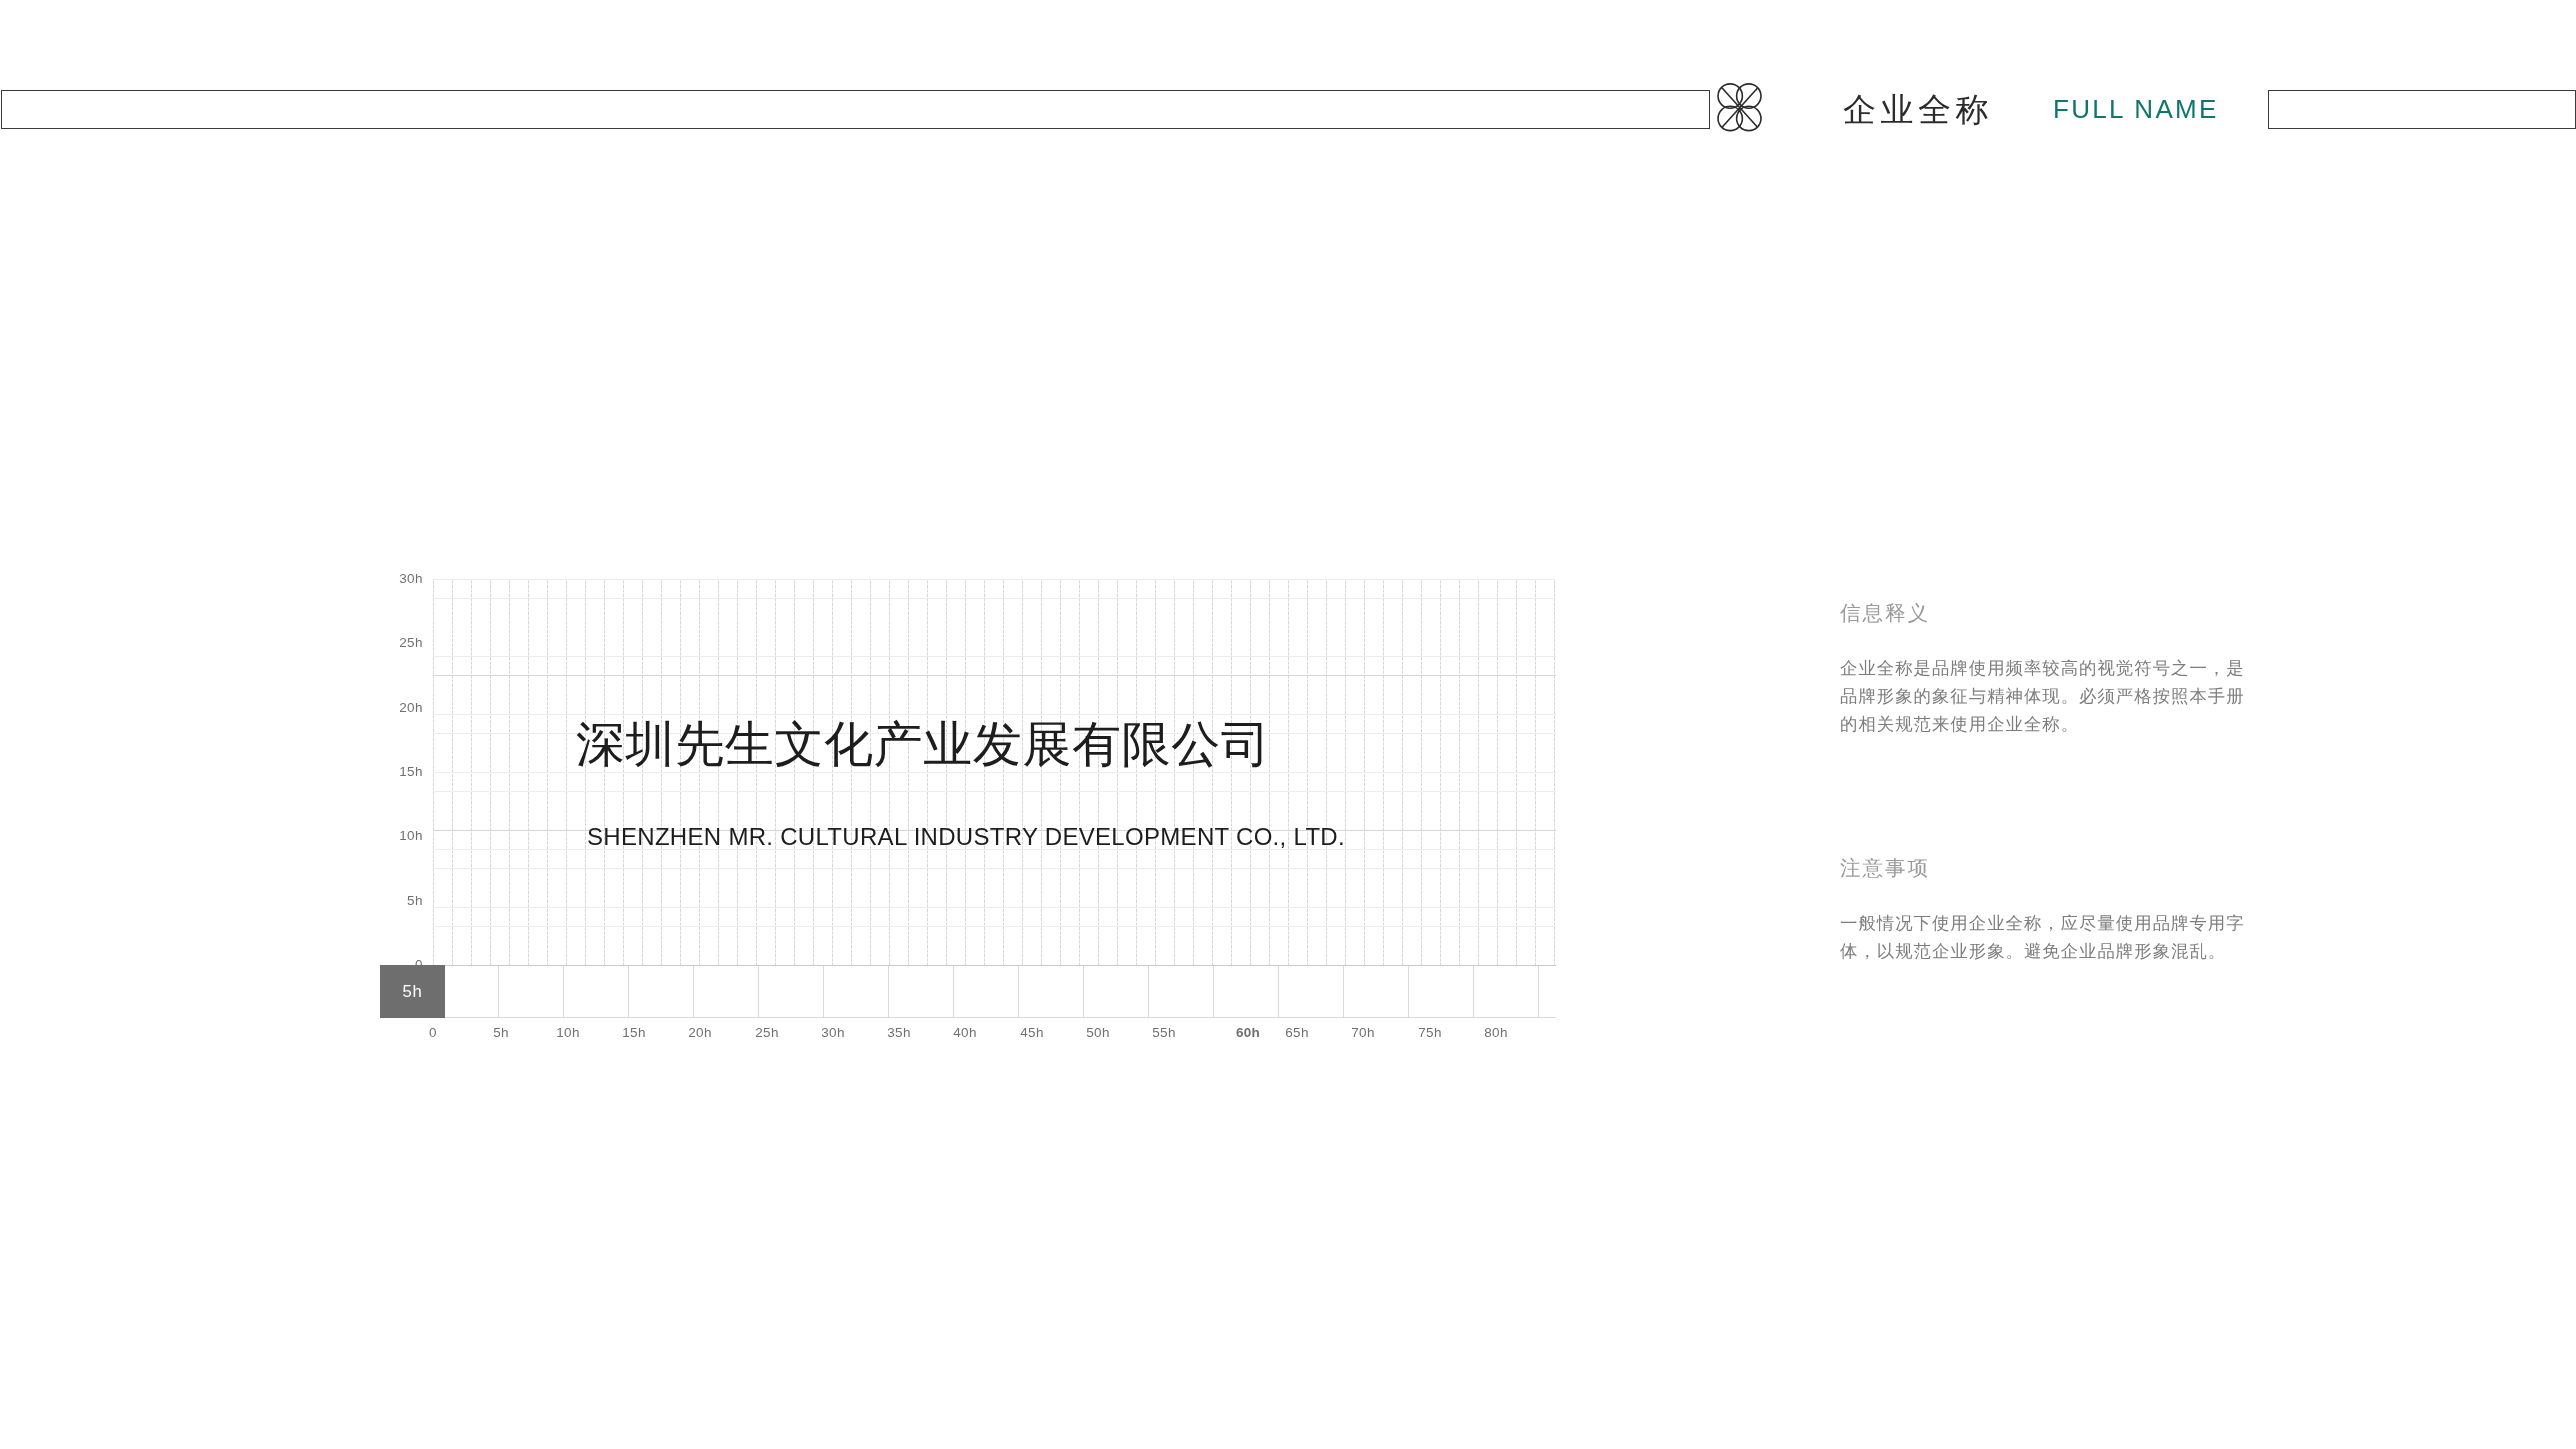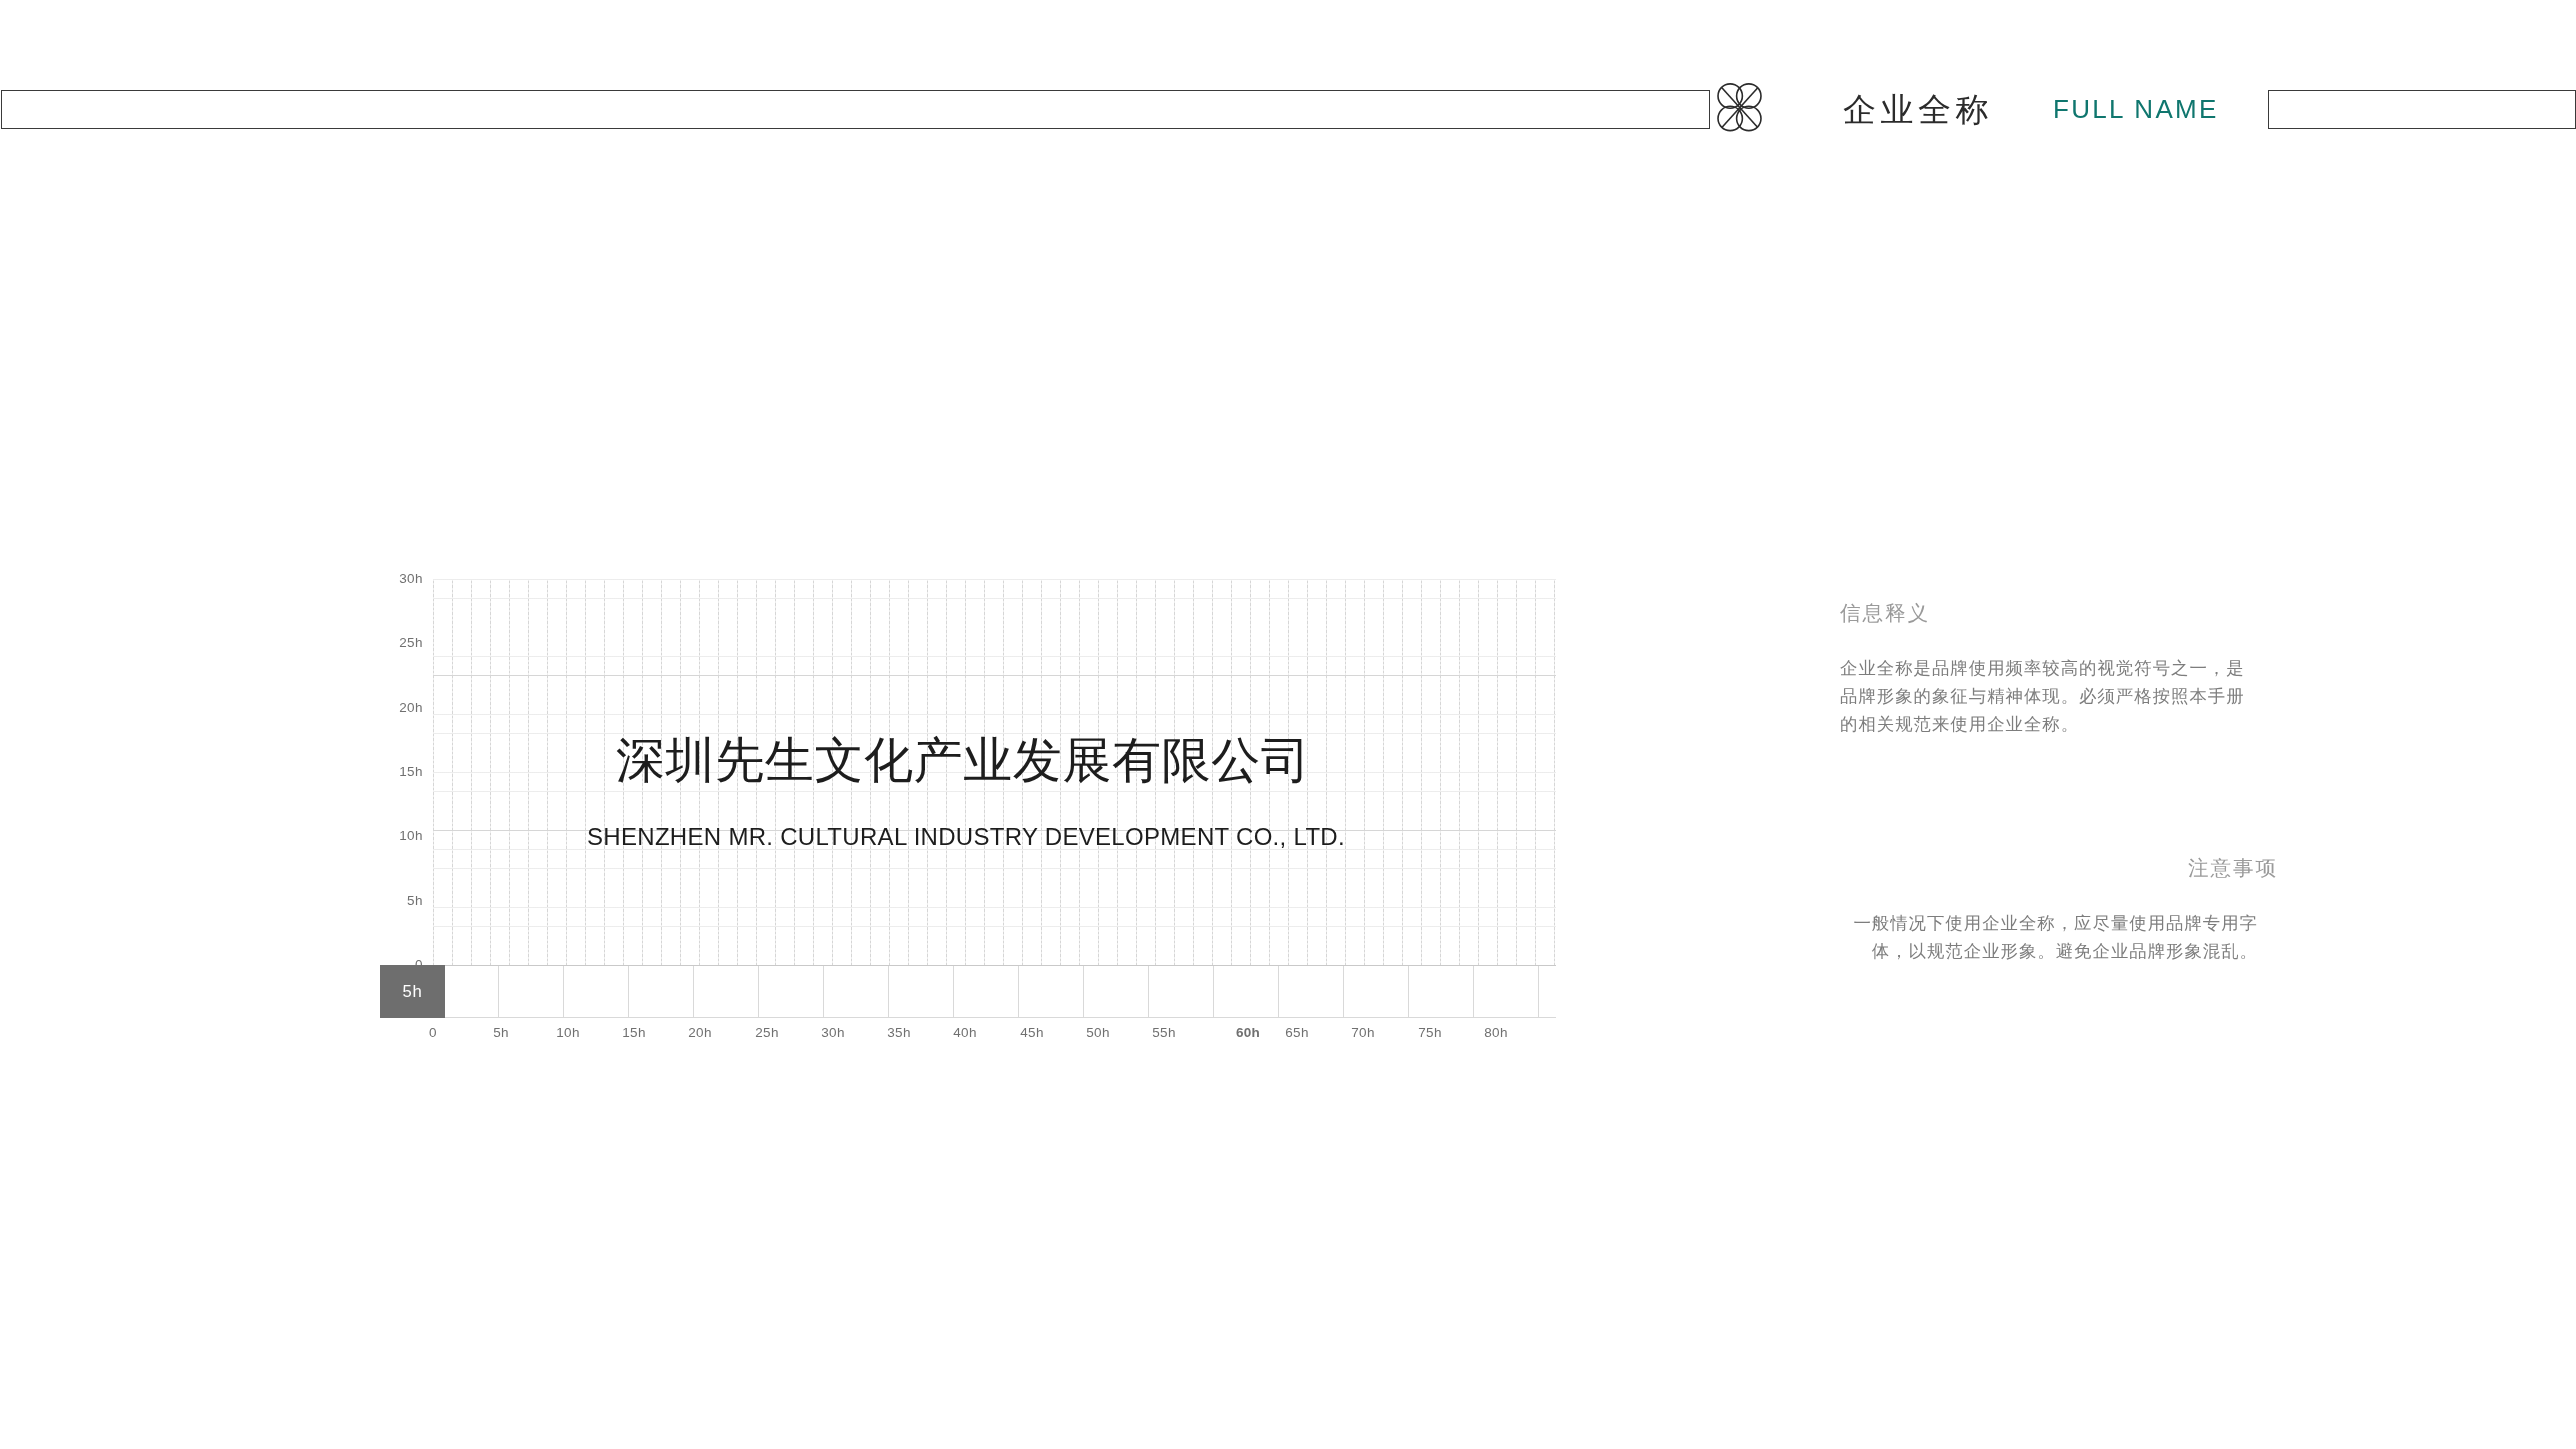--- a/index.html
+++ b/index.html
@@ -153,27 +153,26 @@
     font-size: 13.5px;
     color: #707070;
     letter-spacing: 0.3px;
     transform: translateX(-50%);
     white-space: nowrap;
   }
 
   .sample-cn {
     position: absolute;
     left: 576px;
-    top: 728px;
+    top: 712px;
     font-size: 49px;
     color: #1d1d1d;
     letter-spacing: 0.6px;
     font-family: "DejaVu Sans", "Liberation Sans", sans-serif;
     white-space: nowrap;
-    margin-left: 40px;
   }
   .sample-en {
     position: absolute;
     left: 587px;
     top: 823px;
     font-size: 24px;
     color: #1d1d1d;
     letter-spacing: 0.3px;
     white-space: nowrap;
   }
@@ -194,21 +193,21 @@
   }
   .side-body {
     font-size: 17.4px;
     line-height: 28px;
     color: #7d7d7d;
     letter-spacing: 1px;
     font-family: "DejaVu Sans", "Liberation Sans", sans-serif;
     margin: 0;
     width: 418px;
   }
-  .side-block-2 { margin-top: 116px; text-align: right; }
+  .side-block-2 { margin-top: 116px; }
 </style>
 </head>
 <body>
 
 <div class="header">
   <div class="header-rule-left"></div>
 
   <div class="logo-mark">
     <svg width="61" height="59" viewBox="0 0 95 92">
       <circle cx="33" cy="25" r="19" fill="none" stroke="#2b2b2b" stroke-width="2.5"></circle>

